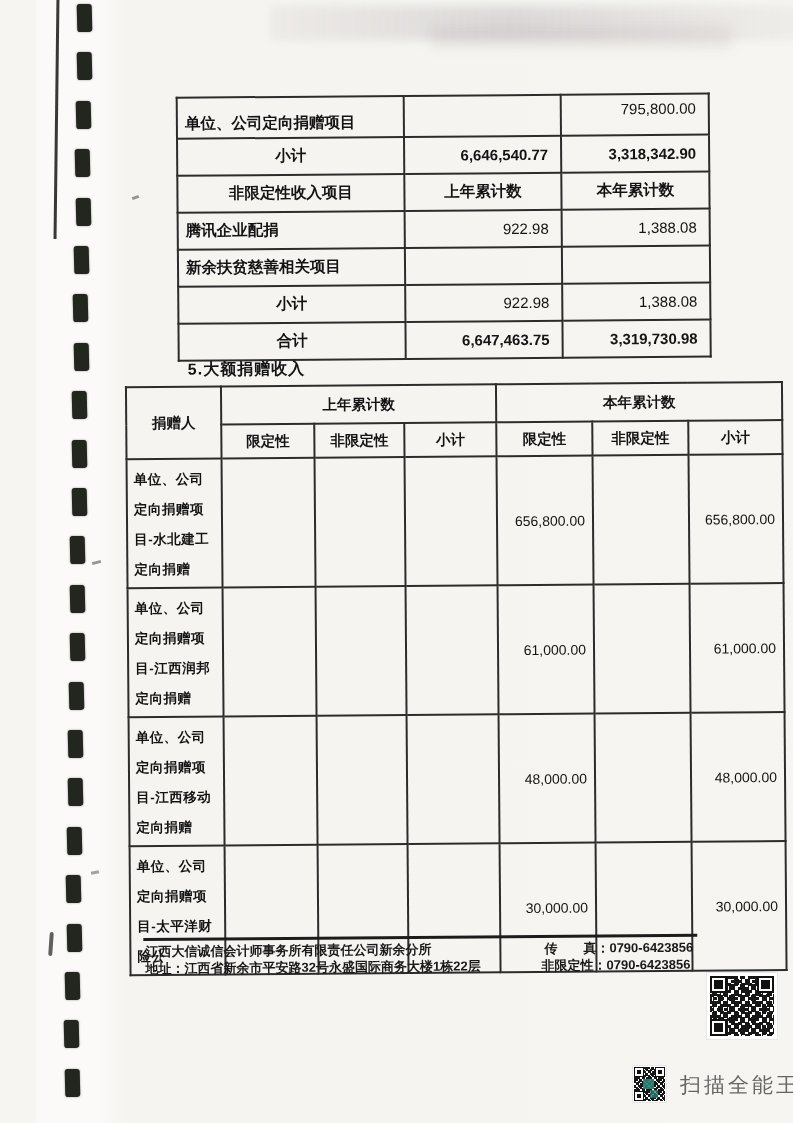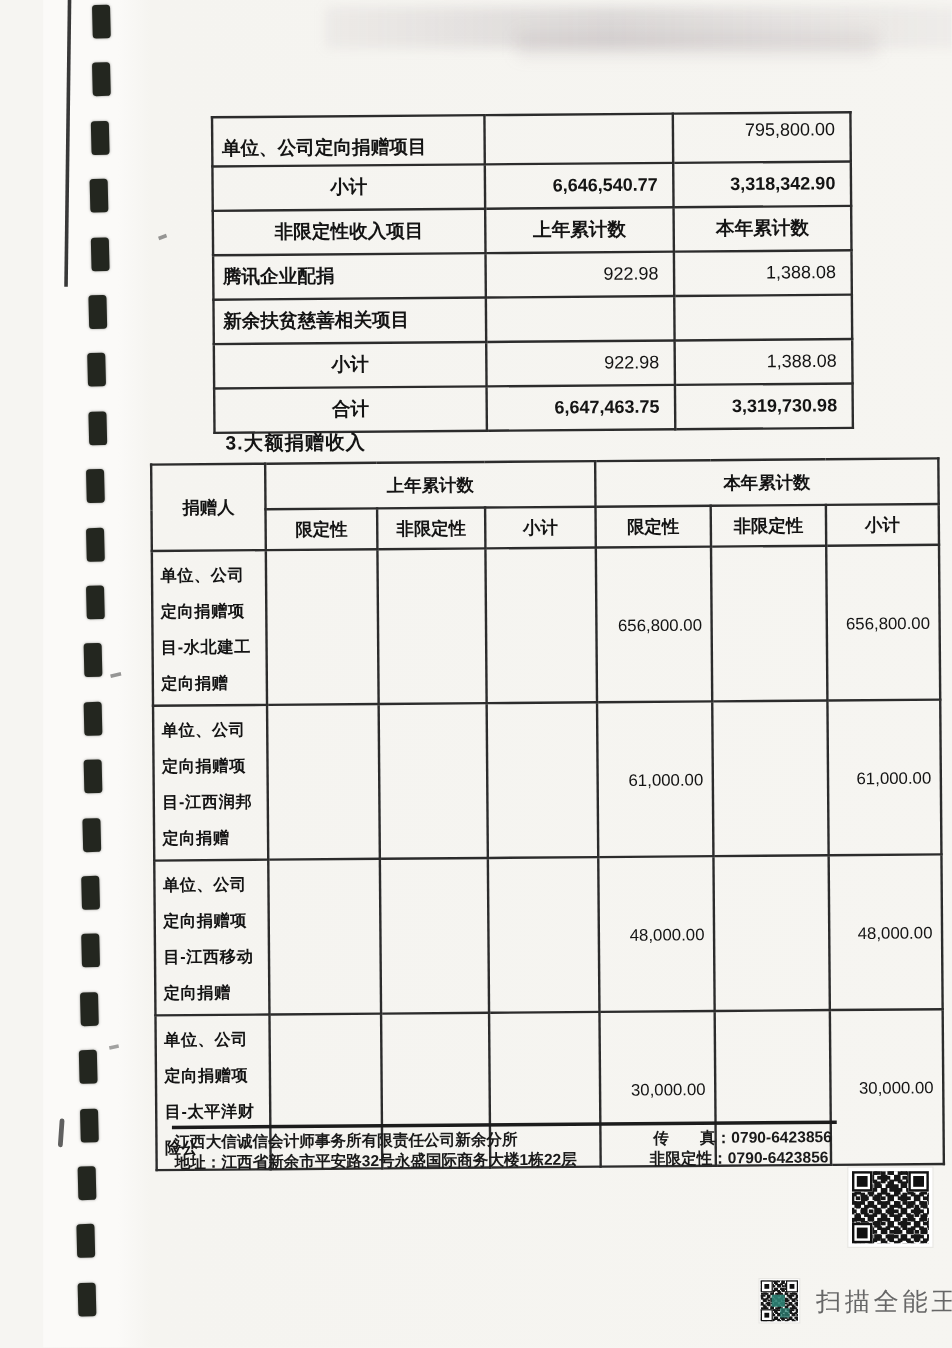--- a/index.html
+++ b/index.html
@@ -145,21 +145,21 @@
         <td class="num">1,388.08</td>
       </tr>
       <tr class="strong">
         <td class="lbl-center">合计</td>
         <td class="num">6,647,463.75</td>
         <td class="num">3,319,730.98</td>
       </tr>
     </tbody>
       </table>
 
-    <div class="heading">3.大额捐赠收入</div>
+    <div class="heading">5.大额捐赠收入</div>
 
     <table class="t2">
       <colgroup>
         <col style="width:95px">
           <col style="width:93px">
           <col style="width:90px">
           <col style="width:92px">
         <col style="width:96px">
           <col style="width:96px">
           <col style="width:94px">

